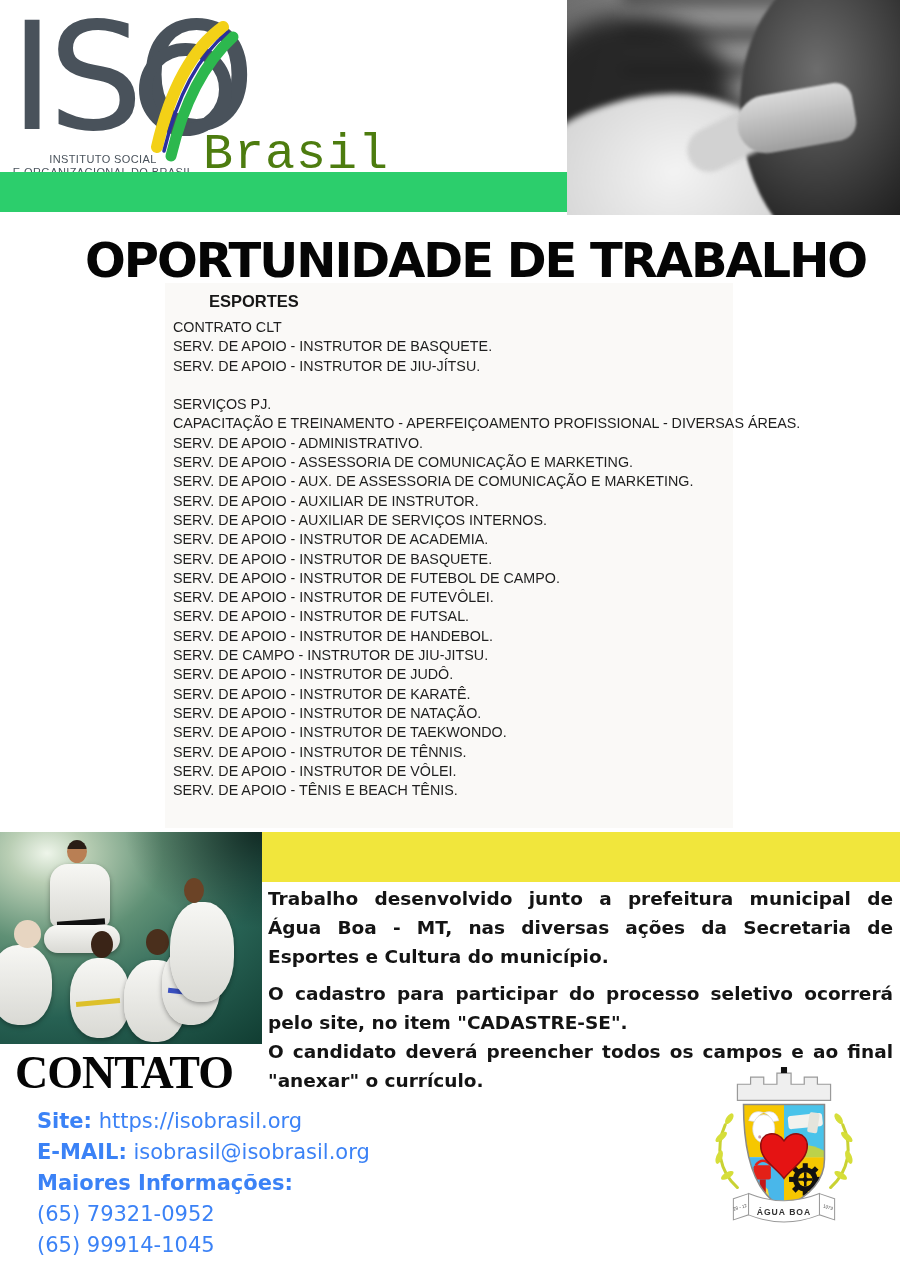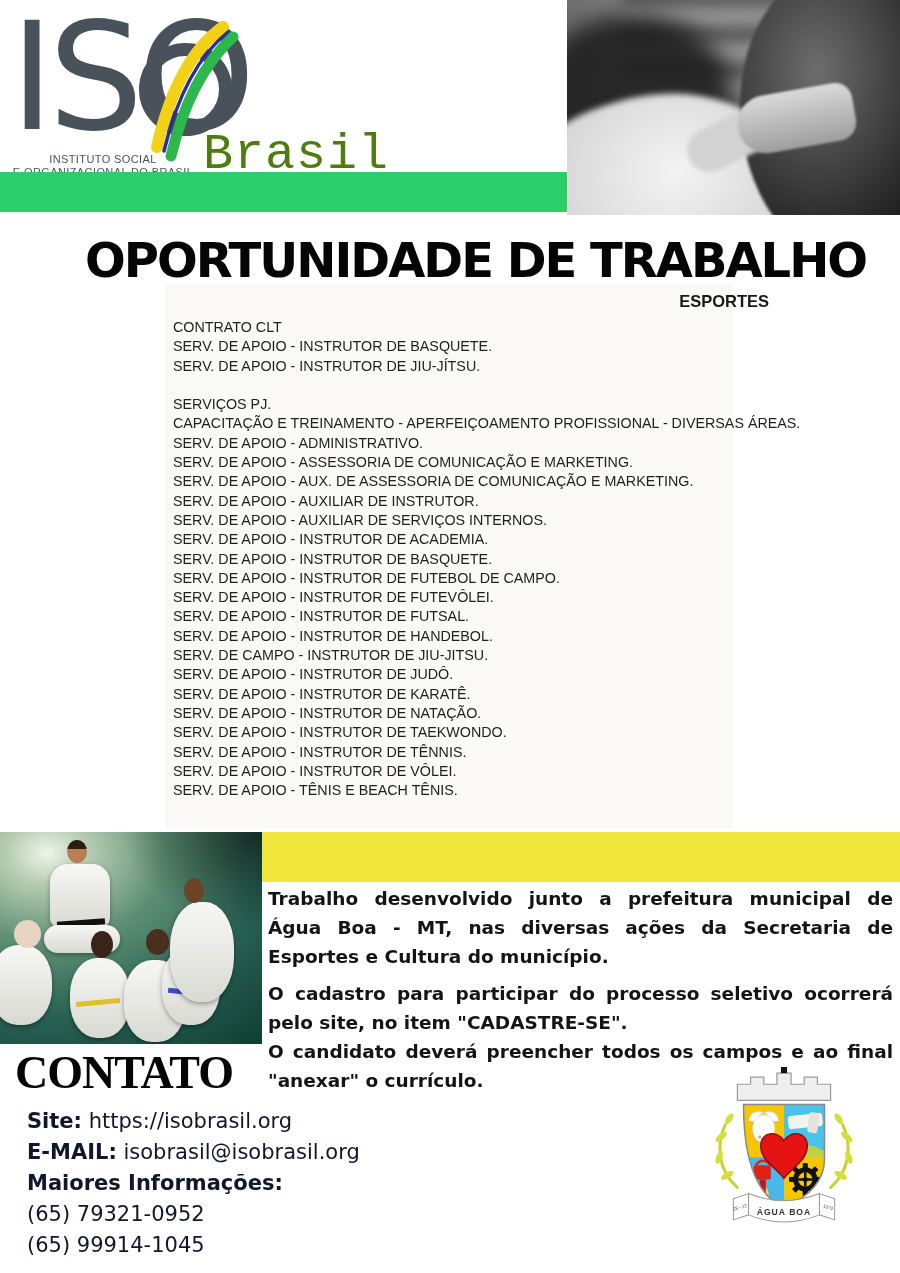--- a/index.html
+++ b/index.html
@@ -39,21 +39,21 @@
              background:linear-gradient(180deg,#dadada,#9e9e9e); border-radius:50px 30px 32px 50px;
              transform:rotate(-10deg); filter:blur(1px); }
 
   
   .main-title { position:absolute; left:85px; top:232px; font-family:"DejaVu Sans", sans-serif;
                 font-weight:bold; font-size:48px; letter-spacing:-2px; color:#050505; white-space:nowrap; }
 
   
   .jobs-panel { position:absolute; left:165px; top:283px; width:568px; height:545px;
                 background:#faf9f7; padding:9px 0 0 8px; }
-  .jobs-heading { position:relative; left:36px; text-align:right; font-weight:bold;
+  .jobs-heading { position:relative; left:36px; text-align:left; font-weight:bold;
                   font-size:16.5px; color:#171717; margin-bottom:8px; }
   .job-line { height:19.3px; font-size:14.3px; color:#1f1f1f; white-space:nowrap; }
 
   
   .yellow-bar { position:absolute; left:262px; top:832px; width:638px; height:50px; }
   .judo-photo { position:absolute; left:0; top:832px; width:262px; height:212px; overflow:hidden;
                 background:radial-gradient(ellipse 430px 330px at 18% 10%, #eef5ea 0%, #b9ceb4 9%, #5f9075 27%, #276153 50%, #123f34 75%, #0a2c24 100%); }
   .jp-shade { position:absolute; inset:0;
               background:radial-gradient(ellipse 220px 160px at 98% 0%, rgba(0,0,0,.55), rgba(0,0,0,0) 60%); }
   .fig { position:absolute; border-radius:45%; }
@@ -61,22 +61,22 @@
   .head{ position:absolute; border-radius:50%; }
 
   
   .info-text { position:absolute; left:268px; top:884px; width:625px; font-family:"DejaVu Sans", sans-serif;
                font-size:18.5px; line-height:29px; font-weight:600; color:#141414; text-align:justify; }
   .info-text p.gap { margin-top:8px; }
 
   
   .contact-heading { position:absolute; left:15px; top:1046px; font-family:Liberation Serif, serif;
                      font-weight:bold; font-size:46px; letter-spacing:-1px; color:#050505; }
-  .contact-list { position:absolute; left:27px; top:1106px; font-family:"DejaVu Sans", sans-serif;
-                  font-size:21px; line-height:31px; color:#0f172a; }
+  .contact-list { position:absolute; left:37px; top:1106px; font-family:"DejaVu Sans", sans-serif;
+                  font-size:21px; line-height:31px; color:#3b82f6; }
   .c-label { font-weight:bold; }
 
   
   .crest { position:absolute; left:703px; top:1066px; width:162px; height:160px; }
 </style>
 </head>
 <body>
 
 <div id="page">
 

